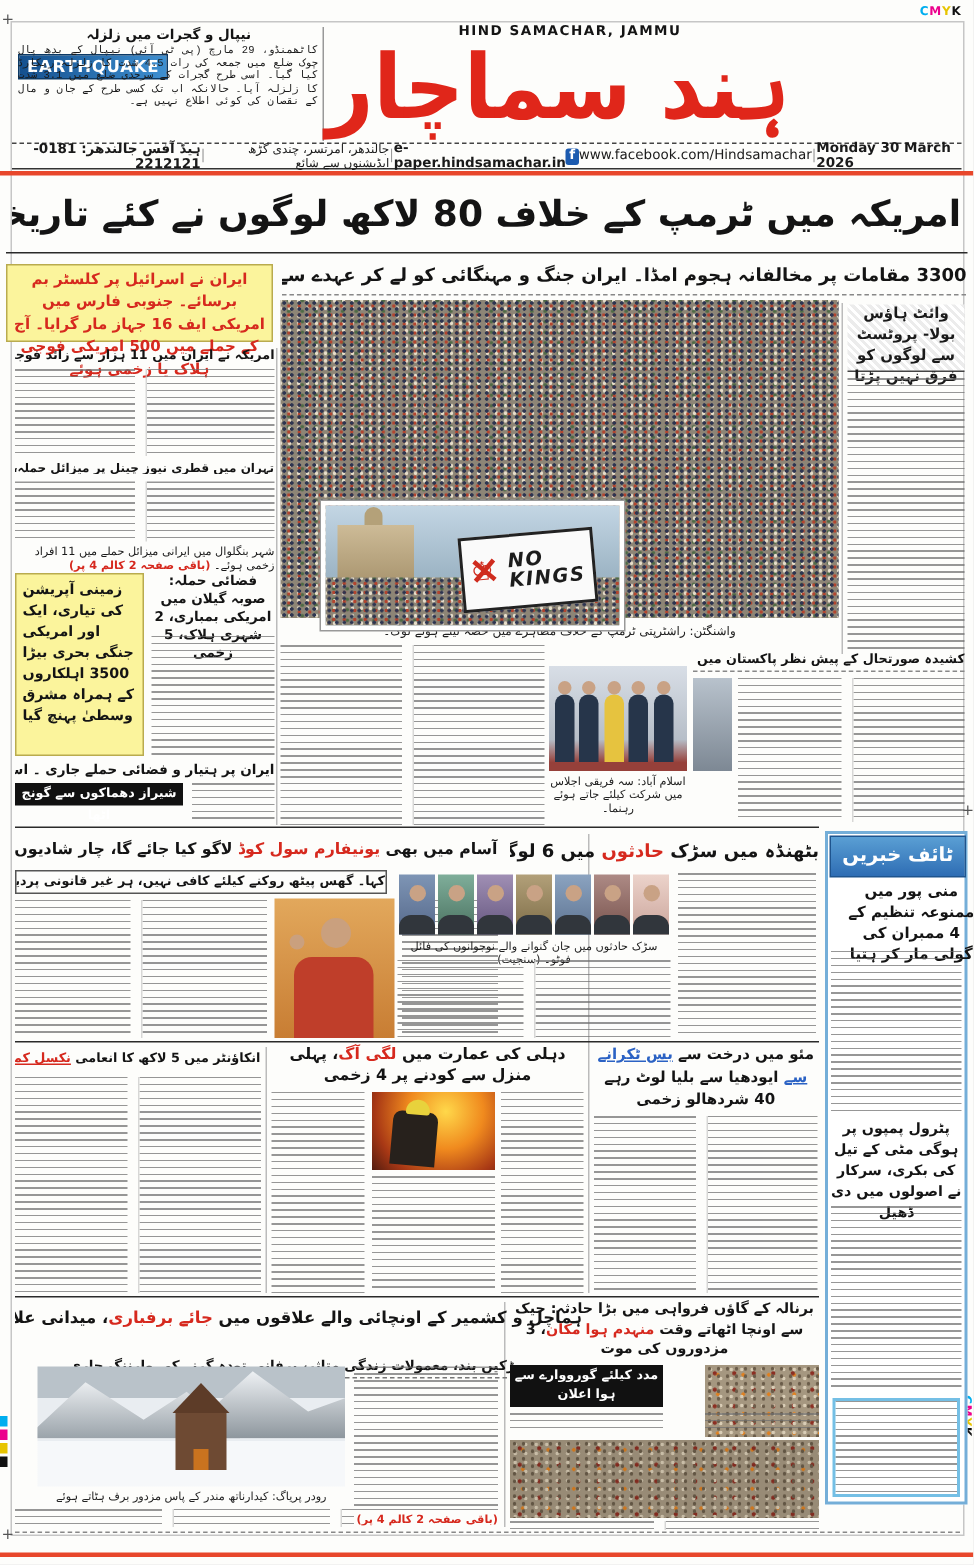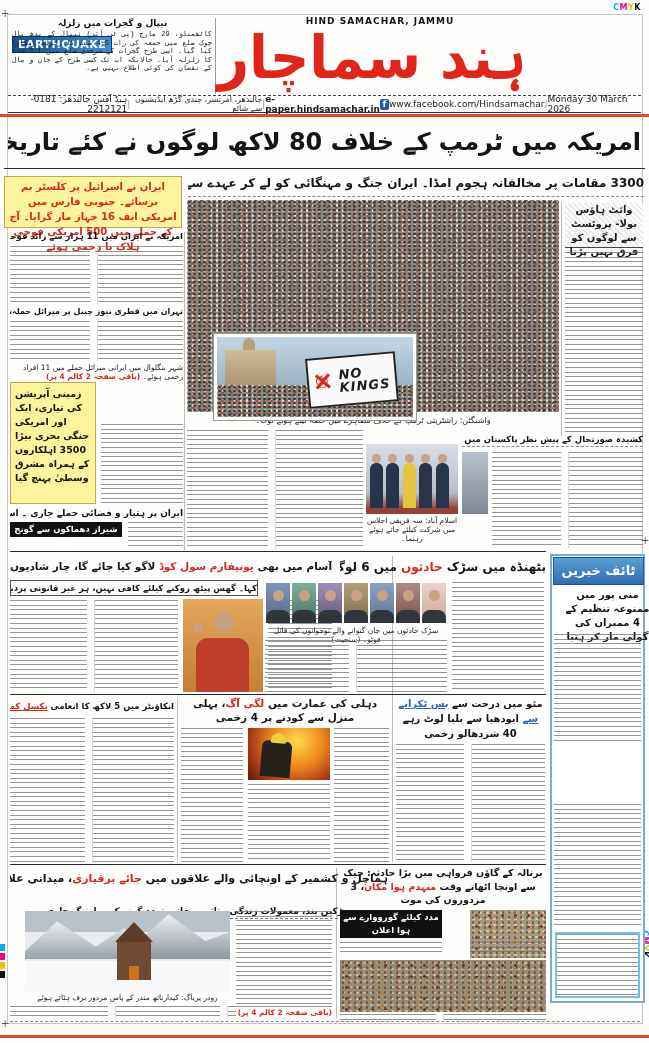--- a/index.html
+++ b/index.html
@@ -126,29 +126,29 @@
     <div class="u hd" style="font-size:9px;text-align:center;">نیپال و گجرات میں زلزلہ</div>
     <div class="eq b" style="left:2px;top:18px;">EARTHQUAKE</div>
     <div class="u b" style="left:2px;top:12px;width:200px;height:62px;font-size:7px;line-height:8.6px;text-align:justify;font-family:Liberation Mono, monospace;">کاٹھمنڈو، 29 مارچ (پی ٹی آئی) نیپال کے بدھ پال چوک ضلع میں جمعہ کی رات 4.5 شدت کا زلزلہ ریکارڈ کیا گیا۔ اسی طرح گجرات کے سرحدی ضلع میں 3.1 شدت کا زلزلہ آیا۔ حالانکہ اب تک کسی طرح کے جان و مال کے نقصان کی کوئی اطلاع نہیں ہے۔</div>
   </div>
 
   <div class="b hd ctr" style="left:215px;top:16px;width:330px;font-size:9px;letter-spacing:1px;">HIND SAMACHAR, JAMMU</div>
   <div class="b u logoUr" style="left:198px;top:22px;width:348px;height:74px;">ہند سماچار</div>
 
 
   <div class="b ibar" style="left:8px;top:95px;width:633px;height:18px;">
-    <span style="direction:ltr;font-weight:normal;" class="u">ہیڈ آفس جالندھر: 0181-2212121</span>
+    <span style="direction:ltr;font-weight:bold;" class="u">ہیڈ آفس جالندھر: 0181-2212121</span>
     <span class="sep">|</span>
     <span class="u" style="font-size:8px;">جالندھر، امرتسر، چندی گڑھ ایڈیشنوں سے شائع</span>
     <span class="sep">|</span>
     <span style="font-weight:bold;">e-paper.hindsamachar.in</span>
     <span class="fb">f</span>
     <span>www.facebook.com/Hindsamachar</span>
     <span class="sep">|</span>
-    <span style="font-weight:normal;">Monday 30 March 2026</span>
+    <span style="font-weight:bold;">Monday 30 March 2026</span>
   </div>
   <div class="b redrule" style="left:0;top:114px;width:649px;height:3px;"></div>
 
   <div class="b u hd h1m ctr now" style="left:8px;top:119px;width:633px;height:47px;">امریکہ میں ٹرمپ کے خلاف 80 لاکھ لوگوں نے کئے تاریخی مظاہرے</div>
   <div class="b rule" style="left:4px;top:168px;width:641px;"></div>
 
   <div class="b u hd hk ctr now" style="left:188px;top:172px;width:456px;height:24px;">3300 مقامات پر مخالفانہ ہجوم امڈا۔ ایران جنگ و مہنگائی کو لے کر عہدے سے ہٹانے کی مانگ</div>
   <div class="b ybox u" style="left:4px;top:176px;width:178px;height:52px;padding:2px 4px;box-sizing:border-box;
        font-size:10px;font-weight:bold;color:#d6291e;line-height:15px;text-align:center;">ایران نے اسرائیل پر کلسٹر بم برسائے۔ جنوبی فارس میں امریکی ایف 16 جہاز مار گرایا۔ آج کے حملے میں 500 امریکی فوجی ہلاک یا زخمی ہوئے</div>
 
@@ -178,20 +178,21 @@
     </div>
   <div class="b u hd now ctr" style="left:10px;top:307px;width:173px;font-size:8px;">تہران میں قطری نیوز چینل پر میزائل حملہ، نشریات معطل</div>
   <div class="b cols" style="left:10px;top:321px;width:173px;height:40px;">
       <i></i>
       <i></i>
     </div>
   <div class="b u" style="left:10px;top:363px;width:173px;font-size:7.5px;line-height:9px;">
     <span>شہر بنگلوال میں ایرانی میزائل حملے میں 11 افراد زخمی ہوئے۔</span> <span class="red hd">(باقی صفحہ 2 کالم 4 پر)</span>
   </div>
   <div class="b ybox u hd" style="left:10px;top:382px;width:86px;height:122px;padding:4px;box-sizing:border-box;font-size:9.5px;line-height:14px;text-align:left;">زمینی آپریشن کی تیاری، ایک اور امریکی جنگی بحری بیڑا 3500 اہلکاروں کے ہمراہ مشرق وسطیٰ پہنچ گیا</div>
+  <div class="b u hd ctr" style="left:101px;top:382px;width:82px;font-size:9px;line-height:12px;">فضائی حملہ: صوبہ گیلان میں امریکی بمباری، 2 شہری ہلاک، 5 زخمی</div>
   <div class="b st" style="left:101px;top:424px;width:82px;height:80px;"></div>
   <div class="b u hd now" style="left:10px;top:508px;width:173px;font-size:9px;">ایران پر ہتیار و فضائی حملے جاری ۔ اسرائیلی بمباری</div>
   <div class="b blackbox u" style="left:10px;top:522px;width:112px;height:15px;font-size:8.5px;line-height:15px;">شیراز دھماکوں سے گونج اٹھا</div>
   <div class="b st" style="left:128px;top:522px;width:55px;height:26px;"></div>
 
   <div class="b cols" style="left:187px;top:430px;width:176px;height:120px;">
       <i></i>
       <i></i>
     </div>
   <div class="ph offbg" style="left:366px;top:444px;width:92px;height:70px;">
@@ -244,20 +245,21 @@
   <div class="b st" style="left:452px;top:582px;width:92px;height:110px;"></div>
   <div class="b cols" style="left:265px;top:640px;width:182px;height:52px;">
       <i></i>
       <i></i>
     </div>
 
   <div class="b sb" style="left:550px;top:554px;width:95px;height:449px;box-sizing:border-box;"></div>
   <div class="b sbtitle" style="left:553px;top:557px;width:89px;height:26px;">ٹائف خبریں</div>
   <div class="b u hd ctr" style="left:564px;top:588px;width:87px;font-size:10px;line-height:14px;">منی پور میں ممنوعہ تنظیم کے 4 ممبران کی گولی مار کر ہتیا</div>
   <div class="b st" style="left:554px;top:634px;width:87px;height:108px;"></div>
+  <div class="b u hd ctr" style="left:554px;top:746px;width:87px;font-size:9.5px;line-height:14px;">پٹرول پمپوں پر ہوگی مٹی کے تیل کی بکری، سرکار نے اصولوں میں دی ڈھیل</div>
   <div class="b st" style="left:554px;top:804px;width:87px;height:122px;"></div>
   <div class="b sbin st" style="left:555px;top:932px;width:85px;height:66px;box-sizing:border-box;"></div>
 
   <div class="b rule" style="left:10px;top:694px;width:536px;"></div>
 
   <div class="b vrule" style="left:177px;top:698px;height:164px;"></div>
   <div class="b u hd now ctr" style="left:10px;top:698px;width:164px;font-size:8.5px;line-height:16px;">
     <span>انکاؤنٹر میں 5 لاکھ کا انعامی </span><span class="red" style="text-decoration:underline;">نکسل کمانڈر ہلاک</span>
   </div>
   <div class="b cols" style="left:10px;top:718px;width:164px;height:144px;">

